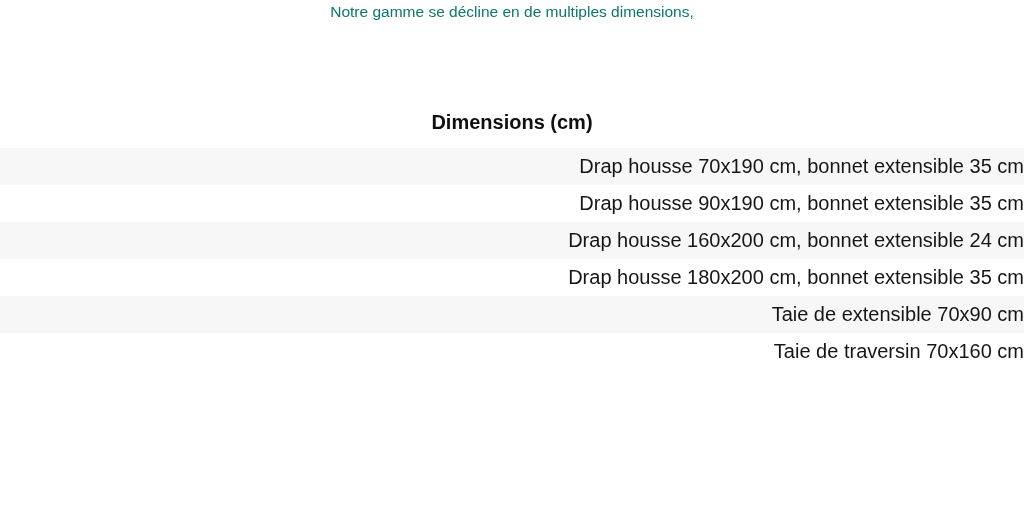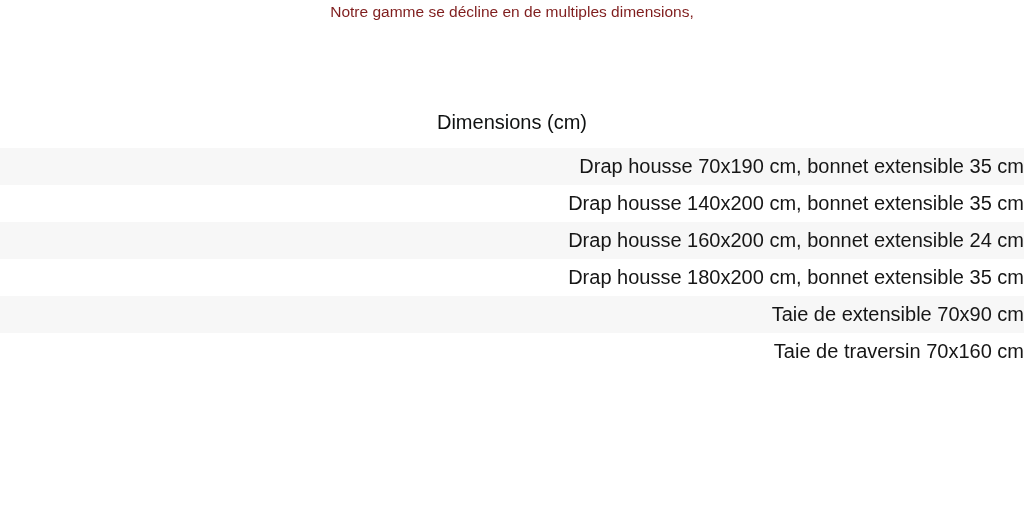--- a/index.html
+++ b/index.html
@@ -17,30 +17,30 @@
     -webkit-font-smoothing: antialiased;
   }
   .intro {
     position: absolute;
     top: 2px;
     left: 0;
     width: 100%;
     text-align: center;
     font-size: 15.5px;
     line-height: 20.5px;
-    color: #7f1d1d;
+    color: #0f766e;
   }
   .page-title {
     position: absolute;
     top: 111px;
     left: 0;
     width: 100%;
     text-align: center;
     font-size: 20px;
-    font-weight: 400;
+    font-weight: 700;
     color: #0f1111;
   }
   .dim-table {
     position: absolute;
     top: 148px;
     left: 0;
     width: 100%;
   }
   .row {
     width: 100%;
@@ -60,18 +60,18 @@
 <body>
 
 <div class="intro">
   <div>Notre gamme se décline en de multiples dimensions,</div>
 </div>
 
 <div class="page-title">Dimensions (cm)</div>
 
 <div class="dim-table">
     <div class="row stripe">Drap housse 70x190 cm, bonnet extensible 35 cm</div>
-    <div class="row">Drap housse 140x200 cm, bonnet extensible 35 cm</div>
+    <div class="row">Drap housse 90x190 cm, bonnet extensible 35 cm</div>
     <div class="row stripe">Drap housse 160x200 cm, bonnet extensible 24 cm</div>
     <div class="row">Drap housse 180x200 cm, bonnet extensible 35 cm</div>
     <div class="row stripe">Taie de extensible 70x90 cm</div>
     <div class="row">Taie de traversin 70x160 cm</div>
   </div>
 
 </body></html>

